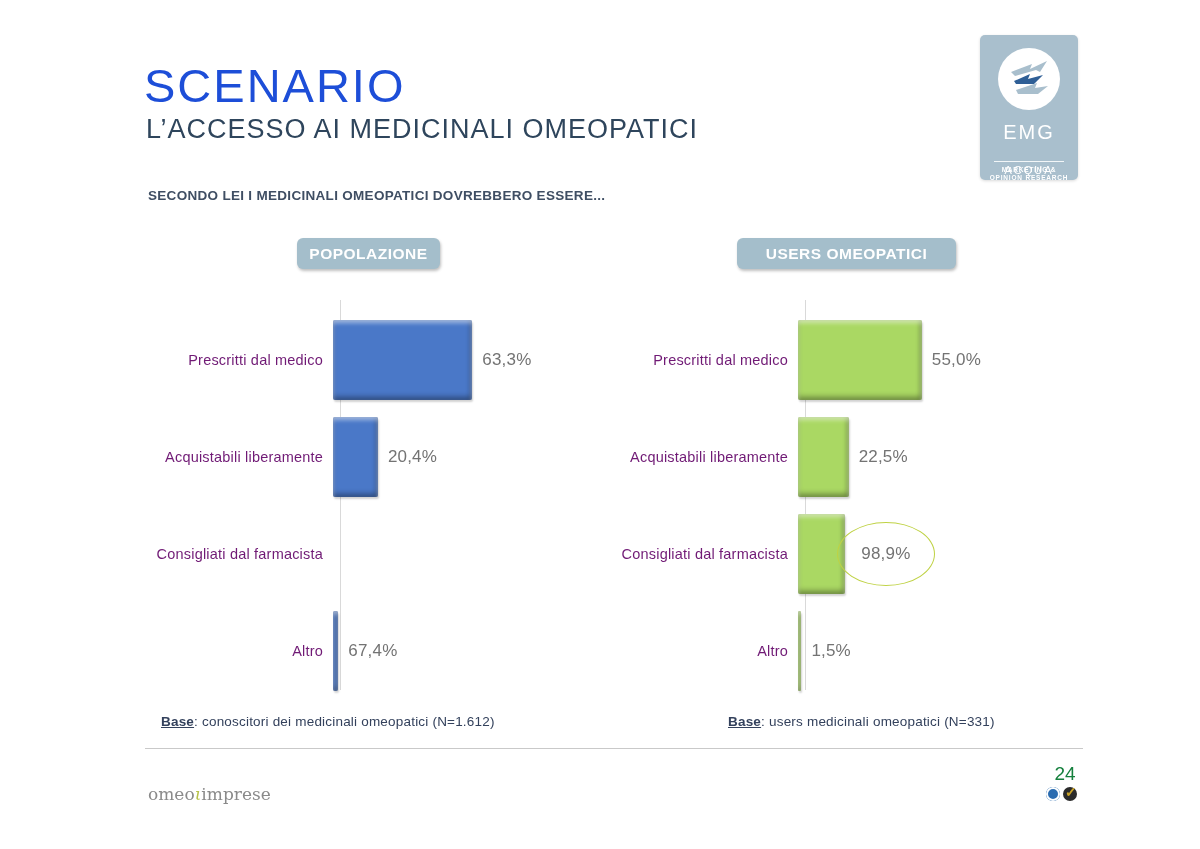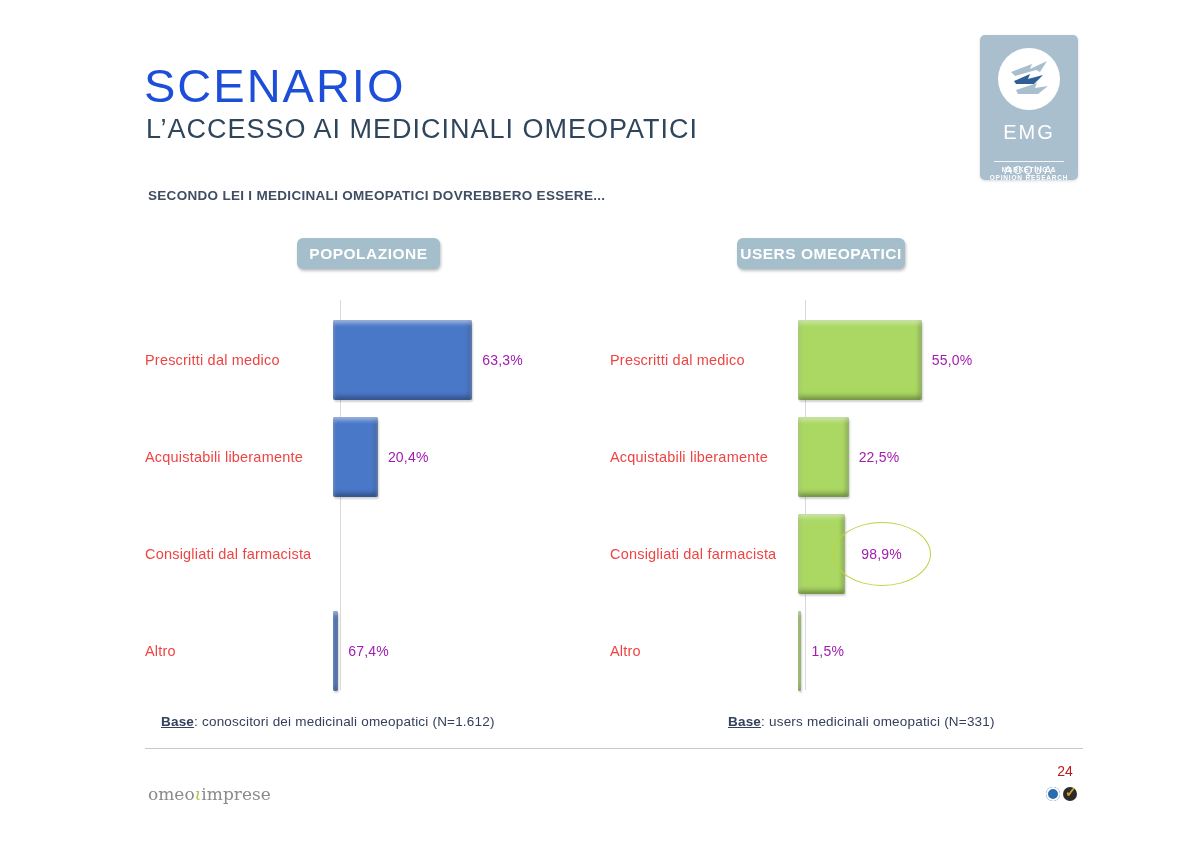--- a/index.html
+++ b/index.html
@@ -55,48 +55,48 @@
 
   
   .badge {
     position:absolute; top:238px; height:31px;
     background:#a4becb; border-radius:6px;
     color:#ffffff; font-weight:bold; font-size:15.5px; letter-spacing:.5px;
     display:flex; align-items:center; justify-content:center;
     box-shadow:1px 2px 3px rgba(0,0,0,.25);
   }
   .badge-left  { left:297px; width:143px; }
-  .badge-right { left:737px; width:168px; }
+  .badge-right { left:737px; width:219px; }
 
   
   .chart-panel { position:absolute; top:300px; width:445px; height:392px; }
   .panel-left  { left:145px; }
   .panel-right { left:610px; }
   .axis-line {
     position:absolute; left:195px; top:0; width:1px; height:390px;
     background:#d9d9d9;
   }
   .chart-rows { position:absolute; left:0; top:11px; width:100%; }
   .chart-row { display:flex; align-items:center; height:97px; }
   .row-label {
-    width:187px; padding-right:9px; text-align:left;
-    font-size:14.5px; color:#ef4444; letter-spacing:.2px; flex:none;
+    width:187px; padding-right:9px; text-align:right;
+    font-size:14.5px; color:#701a75; letter-spacing:.2px; flex:none;
   }
   .bar-area { display:flex; align-items:center; margin-left:1px; flex:1; }
   .bar {
     height:80px; border-radius:2px; flex:none;
     box-shadow:inset 0 3px 4px rgba(255,255,255,.5),
                inset 0 -4px 5px rgba(0,0,0,.28),
                inset -3px 0 4px rgba(0,0,0,.18),
                1px 2px 2px rgba(0,0,0,.18);
   }
   .bar-blue  { background:#4a78c8; }
   .bar-green { background:#aad863; }
   .bar-value {
-    margin-left:10px; font-size:14px; color:#a21caf; letter-spacing:.2px;
+    margin-left:10px; font-size:17px; color:#737373; letter-spacing:.2px;
     white-space:nowrap;
   }
   .circled { position:relative; padding:0 6px; }
   .circled::before {
     content:""; position:absolute; left:50%; top:50%;
     width:96px; height:62px; transform:translate(-50%,-50%);
     border:1.5px solid #bfd244; border-radius:50%;
   }
 
   
@@ -117,21 +117,21 @@
     position:absolute; left:148px; top:763px;
     font-size:14.5px; color:#3f3f3f; letter-spacing:.6px;
   }
   .brand {
     position:absolute; left:148px; top:784px;
     font-family:"DejaVu Serif", serif; font-size:17px; color:#8a8a8a;
   }
   .brand-mark { color:#b8c24a; font-style:italic; }
   .page-number {
     position:absolute; left:1050px; top:763px; width:30px; text-align:center;
-    font-size:14px; color:#b91c1c;
+    font-size:19px; color:#15803d;
   }
   .seals {
     position:absolute; left:1046px; top:787px; display:flex; gap:3px;
   }
   .seal { width:14px; height:14px; border-radius:50%; position:relative; }
   .seal-esomar {
     background:#2b6cb0;
     box-shadow:inset 0 0 0 2px #ffffff, inset 0 0 0 4px #2b6cb0;
   }
   .seal-quality { background:#2b2b2b; }

